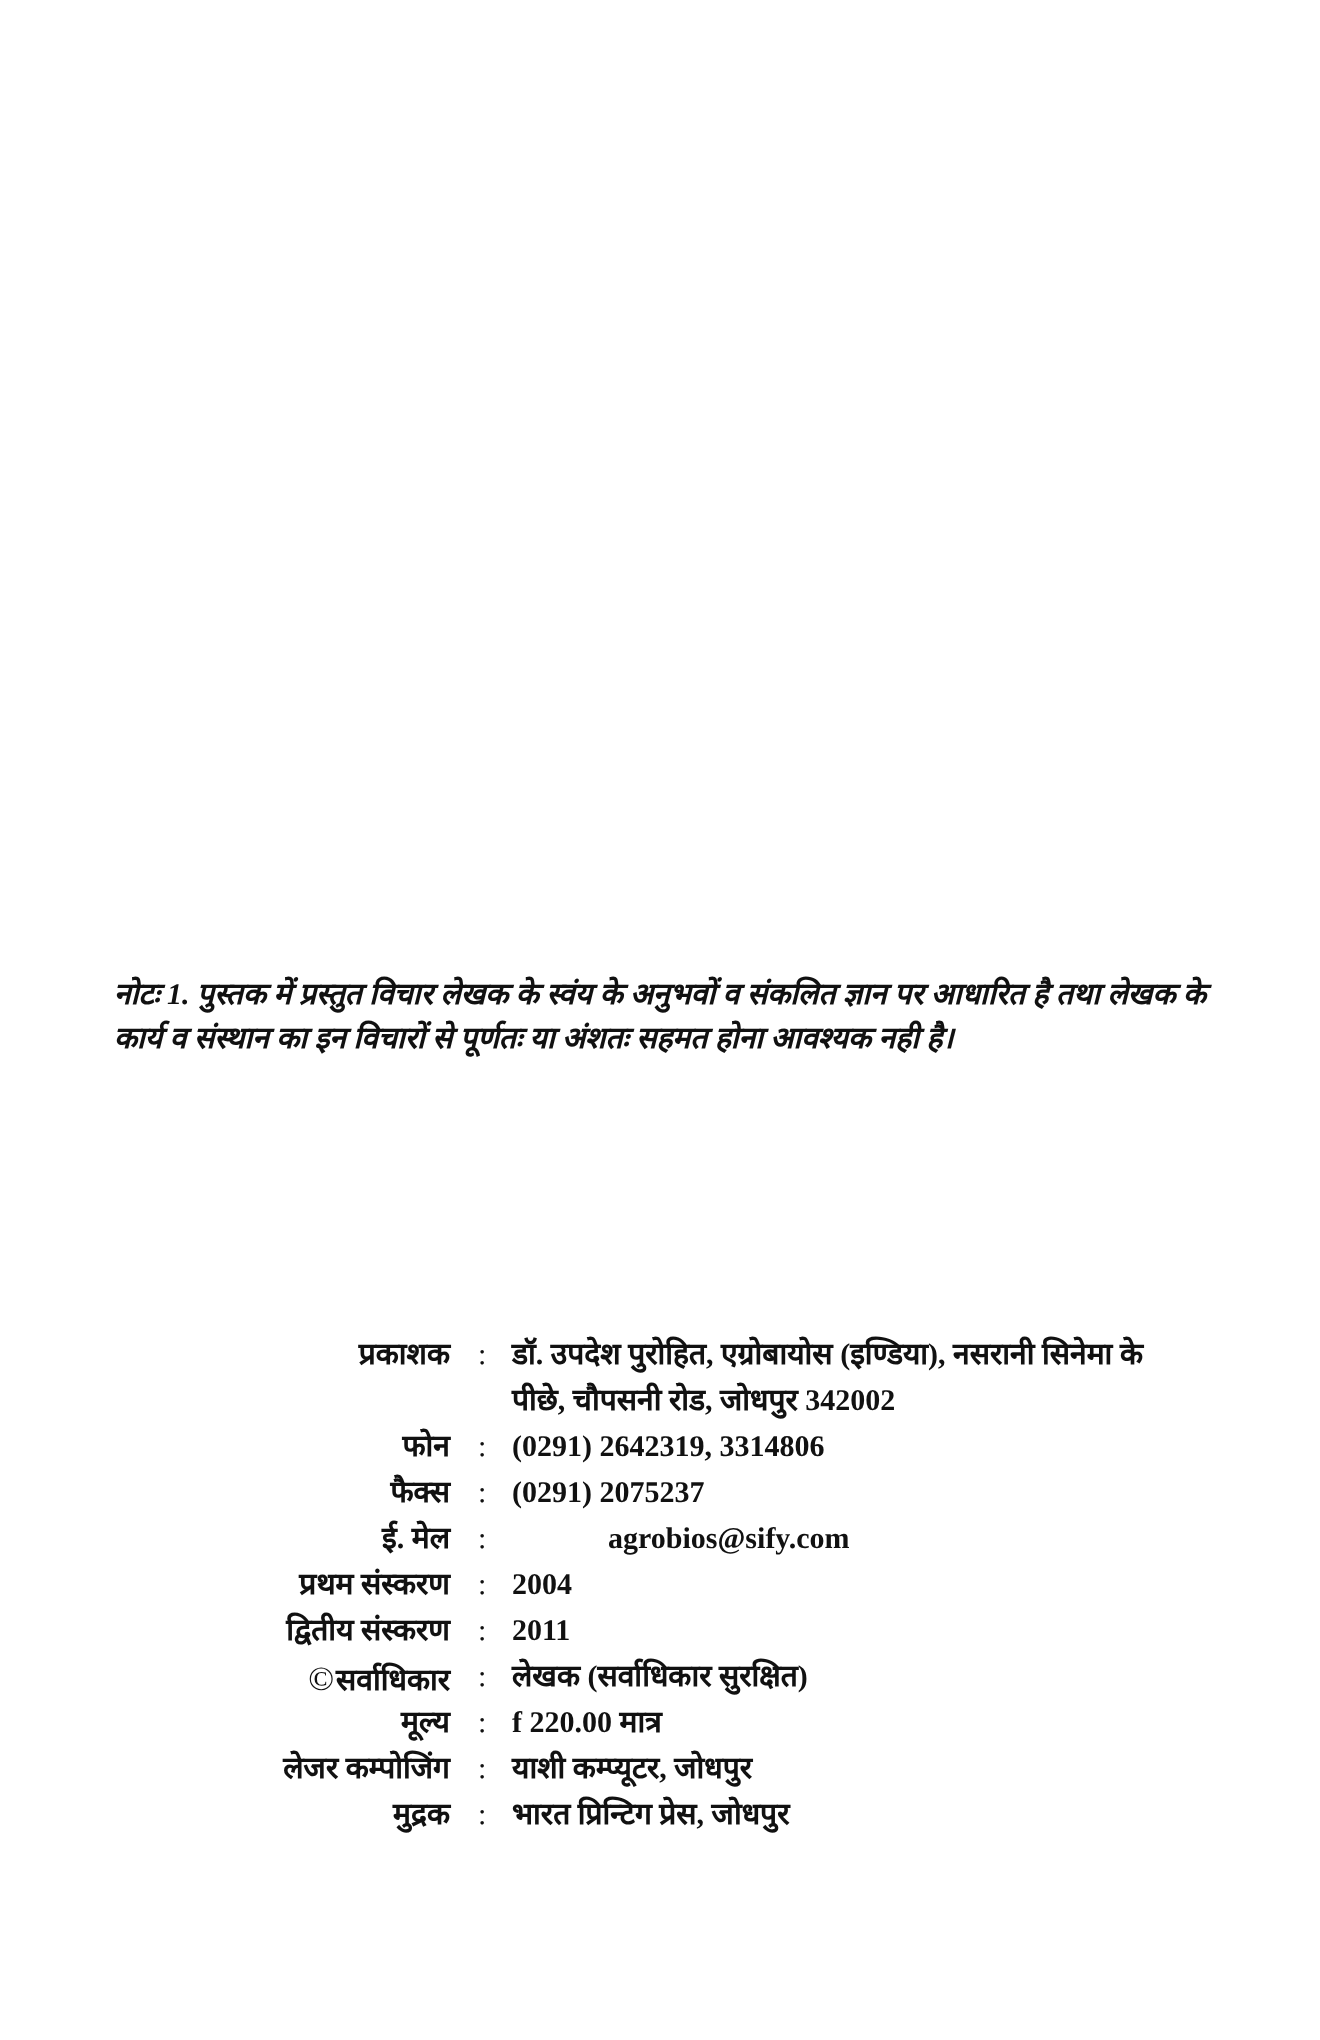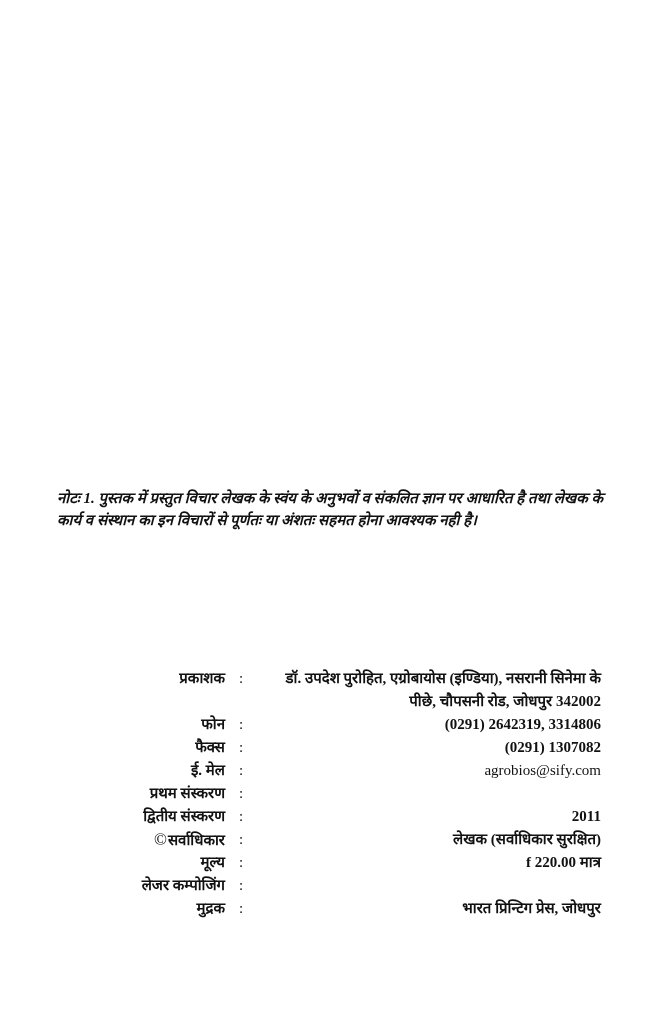--- a/index.html
+++ b/index.html
@@ -59,24 +59,24 @@
       top: 0;
       font-weight: normal;
     }
     .value {
       position: absolute;
       left: 256px;
       top: 0;
       width: 345px;
       font-weight: bold;
       line-height: 23px;
-      text-align: right;
     }
     .value.normal {
-      font-weight: normal;
+      font-weight: bold;
+      margin-left: 48px;
     }
     .copy-symbol {
       font-weight: normal;
       font-size: 17px;
       margin-right: 1px;
     }
   </style>
 </head>
 <body>
 
@@ -94,32 +94,33 @@
 
   <div class="row">
     <span class="label">फोन</span>
     <span class="colon">:</span>
     <span class="value">(0291) 2642319, 3314806</span>
   </div>
 
   <div class="row">
     <span class="label">फैक्स</span>
     <span class="colon">:</span>
-    <span class="value">(0291) 1307082</span>
+    <span class="value">(0291) 2075237</span>
   </div>
 
   <div class="row">
     <span class="label">ई. मेल</span>
     <span class="colon">:</span>
     <span class="value normal">agrobios@sify.com</span>
   </div>
 
   <div class="row">
     <span class="label">प्रथम संस्करण</span>
     <span class="colon">:</span>
+    <span class="value">2004</span>
   </div>
 
   <div class="row">
     <span class="label">द्वितीय संस्करण</span>
     <span class="colon">:</span>
     <span class="value">2011</span>
   </div>
 
   <div class="row">
     <span class="label"><span class="copy-symbol">©</span><span>सर्वाधिकार</span></span>
@@ -129,20 +130,21 @@
 
   <div class="row">
     <span class="label">मूल्य</span>
     <span class="colon">:</span>
     <span class="value">f 220.00 मात्र</span>
   </div>
 
   <div class="row">
     <span class="label">लेजर कम्पोजिंग</span>
     <span class="colon">:</span>
+    <span class="value">याशी कम्प्यूटर, जोधपुर</span>
   </div>
 
   <div class="row">
     <span class="label">मुद्रक</span>
     <span class="colon">:</span>
     <span class="value">भारत प्रिन्टिग प्रेस, जोधपुर</span>
   </div>
 
 </div>
 

